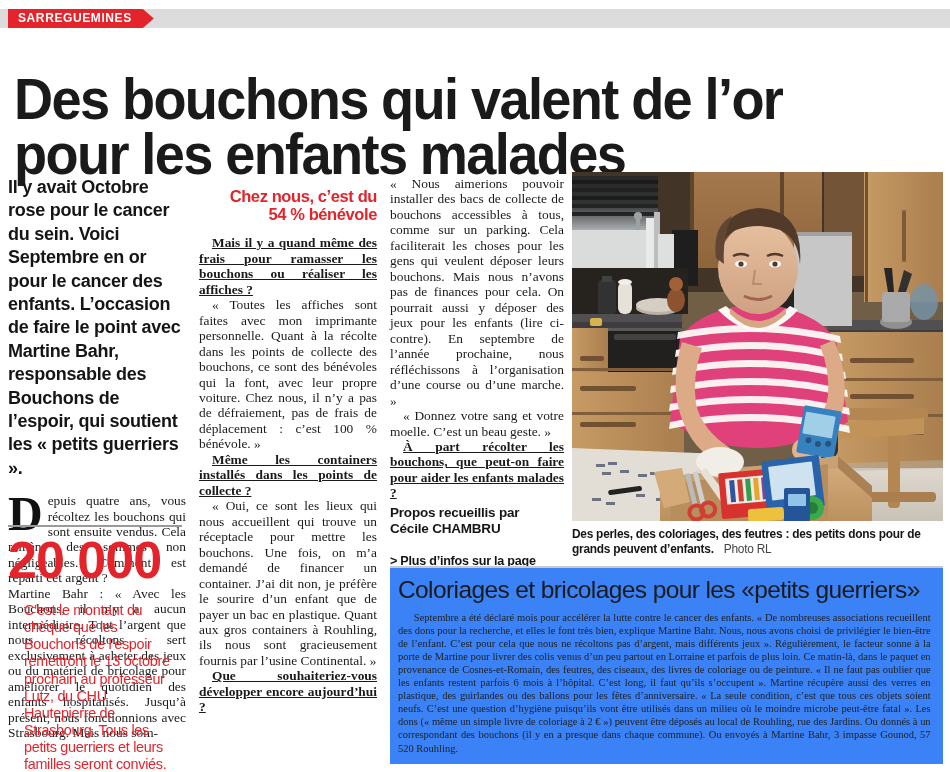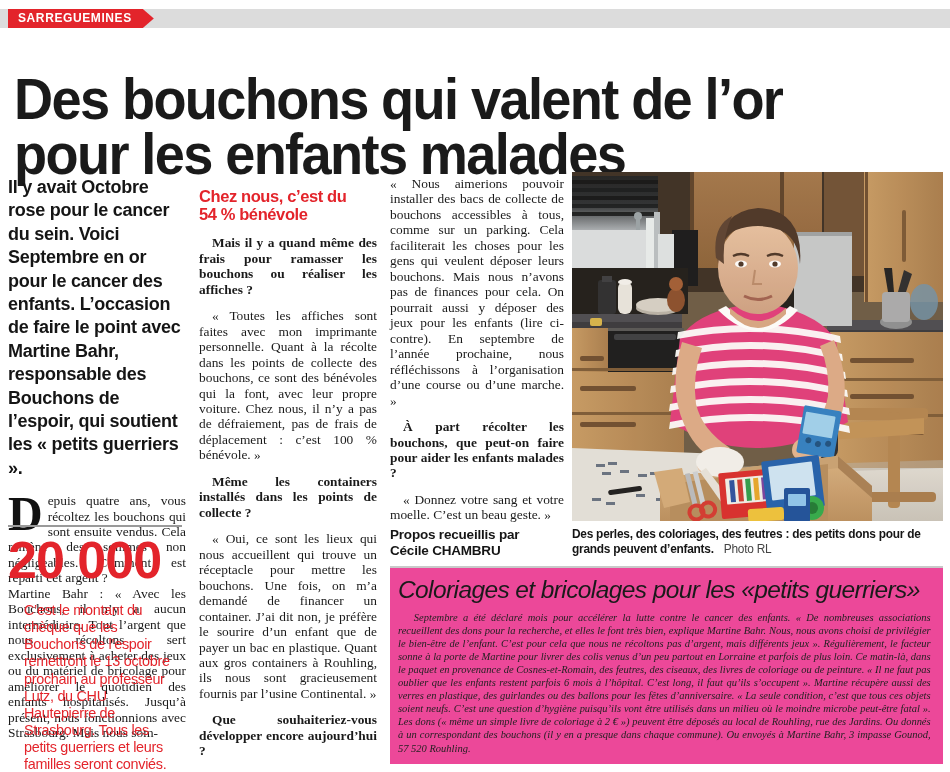--- a/index.html
+++ b/index.html
@@ -79,25 +79,26 @@
   
   .body-text {
     font-family: "Liberation Serif", serif;
     font-size: 13.4px;
     line-height: 1.155;
     text-align: justify;
     color: #1a1a1a;
     margin: 0;
     hyphens: auto;
   }
-  .body-text + .body-text { text-indent: 13px; margin-top: 11px; }
+  .body-text + .body-text { text-indent: 13px; }
   .body-text.q {
     font-family: "Liberation Serif", serif;
     font-weight: bold;
     text-indent: 13px;
+    text-decoration: underline;
   }
   .body-text.noind { text-indent: 0; }
 
   
   .dropcap-p {
     font-family: "Liberation Serif", serif;
     font-size: 13.4px;
     line-height: 1.155;
     text-align: justify;
     color: #1a1a1a;
@@ -115,20 +116,21 @@
 
   
   .subhead-red {
     font-family: "Liberation Sans", sans-serif;
     font-weight: bold;
     font-size: 16.5px;
     line-height: 1.10;
     color: #e3242b;
     letter-spacing: -0.4px;
     margin: 11px 0 12px 0;
+    text-align: right;
   }
 
   
   .signature {
     font-family: "Liberation Sans", sans-serif;
     font-weight: bold;
     font-size: 13.5px;
     line-height: 1.18;
     color: #151515;
     margin: 4px 0 0 0;
@@ -201,25 +203,24 @@
     font-weight: normal;
     color: #444444;
     padding-left: 10px;
   }
 
   
   .bottom-box {
     position: absolute;
     left: 390px; top: 566px;
     width: 553px; height: 198px;
-    background: #ec4899;
+    background: #3b82f6;
     border-top: 2px solid #c9c9c9;
     box-sizing: border-box;
     padding: 9px 7px 0 8px;
-    font-style: italic;
   }
   .box-title {
     font-family: "Liberation Sans", sans-serif;
     font-weight: normal;
     font-size: 24.5px;
     line-height: 1.05;
     color: #1a1a1a;
     letter-spacing: -0.6px;
     margin: 0 0 8px 0;
   }
@@ -265,22 +266,22 @@
   </h2>
   <p class="body-text q">Mais il y a quand même des frais pour ramasser les bouchons ou réaliser les affiches ?</p>
   <p class="body-text">« Toutes les affiches sont faites avec mon imprimante personnelle. Quant à la récolte dans les points de collecte des bouchons, ce sont des bénévoles qui la font, avec leur propre voiture. Chez nous, il n’y a pas de défraiement, pas de frais de déplacement : c’est 100 % bénévole. »</p>
   <p class="body-text q">Même les containers installés dans les points de collecte ?</p>
   <p class="body-text">« Oui, ce sont les lieux qui nous accueillent qui trouve un réceptacle pour mettre les bouchons. Une fois, on m’a demandé de financer un container. J’ai dit non, je préfère le sourire d’un enfant que de payer un bac en plastique. Quant aux gros containers à Rouhling, ils nous sont gracieusement fournis par l’usine Continental. »</p>
   <p class="body-text q">Que souhaiteriez-vous développer encore aujourd’hui ?</p>
 </div>
 
 <div class="col col-3">
   <p class="body-text noind">« Nous aimerions pouvoir installer des bacs de collecte de bouchons accessibles à tous, comme sur un parking. Cela faciliterait les choses pour les gens qui veulent déposer leurs bouchons. Mais nous n’avons pas de finances pour cela. On pourrait aussi y déposer des jeux pour les enfants (lire ci-contre). En septembre de l’année prochaine, nous réfléchissons à l’organisation d’une course ou d’une marche. »</p>
+  <p class="body-text">« Donnez votre sang et votre moelle. C’est un beau geste. »</p>
   <p class="body-text q">À part récolter les bouchons, que peut-on faire pour aider les enfants malades ?</p>
-  <p class="body-text">« Donnez votre sang et votre moelle. C’est un beau geste. »</p>
   <p class="signature">
     <span>Propos recueillis par</span><br>
     <span>Cécile CHAMBRU</span>
   </p>
   <p class="plus-infos">&gt; Plus d’infos sur la page Facebook des Bouchons de l’espoir 57.</p>
 </div>
 
 <div class="photo-wrap">
   <svg class="photo-svg" viewBox="0 0 371 349" preserveAspectRatio="xMidYMid slice">
     <defs>

